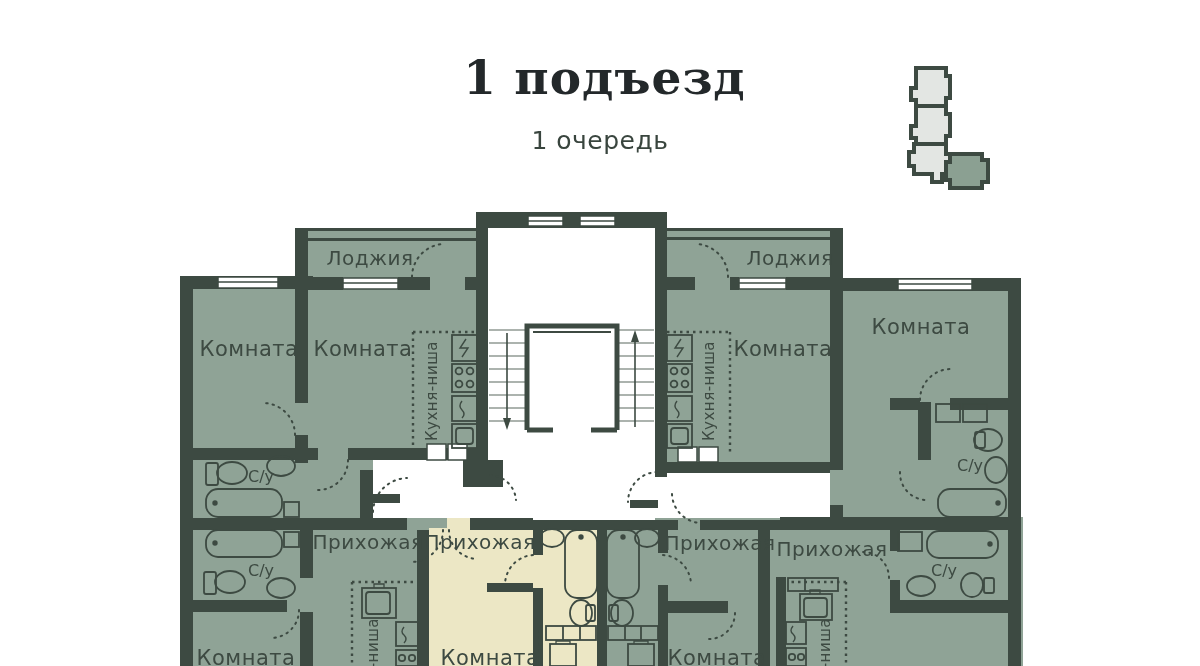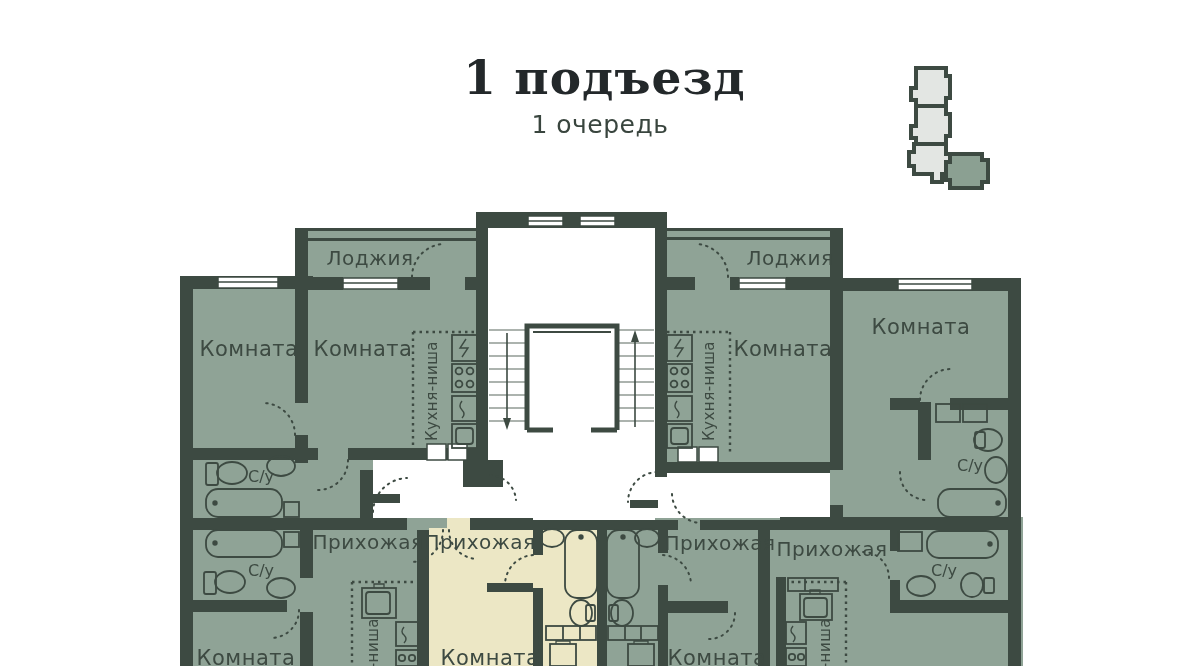--- a/index.html
+++ b/index.html
@@ -1,21 +1,21 @@
 <!DOCTYPE html>
 <html><head>
 <meta charset="utf-8">
 <style>
   html,body{margin:0;padding:0;background:#ffffff;}
   #stage{position:relative;width:1200px;height:666px;overflow:hidden;background:#fff;
          font-family:"DejaVu Sans","Liberation Sans",sans-serif;}
   #hdr{position:absolute;left:0;top:0;width:100%;text-align:center;}
   #title{font-family:"DejaVu Serif","Liberation Serif",serif;font-weight:bold;
          font-size:47px;color:#23282a;letter-spacing:1px;margin-top:52px;line-height:1.1;padding-left:9px;}
-  #subtitle{font-size:25px;color:#39453e;margin-top:6px;letter-spacing:0.5px;}
+  #subtitle{font-size:25px;color:#39453e;margin-top:22px;letter-spacing:0.5px;}
   svg text{font-family:"DejaVu Sans","Liberation Sans",sans-serif;fill:#3d4a42;}
   .rm{font-size:21px;letter-spacing:0.5px;}
   .lg{font-size:20px;letter-spacing:0.5px;}
   .hall{font-size:20px;letter-spacing:0.5px;}
   .su{font-size:16px;}
   .kn{font-size:15px;letter-spacing:0.5px;}
 </style>
 </head>
 <body>
 

